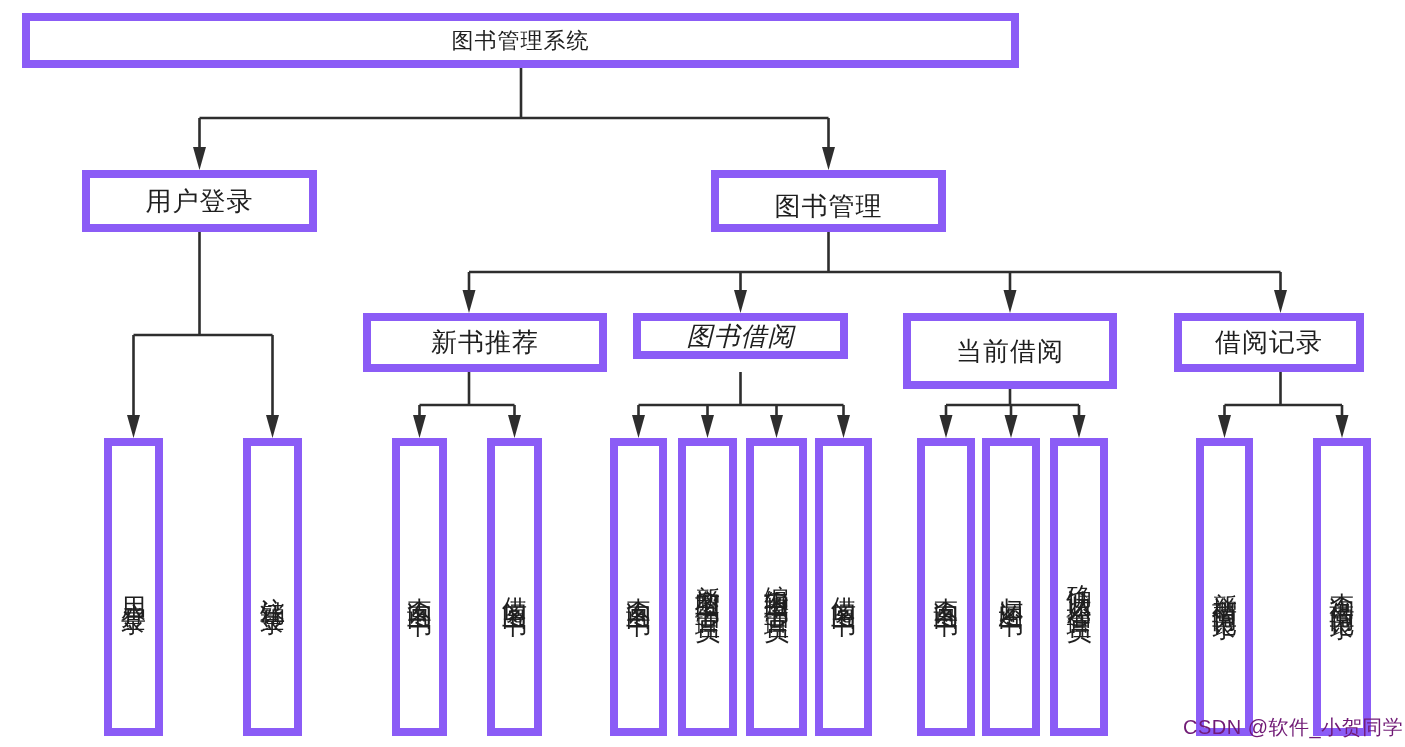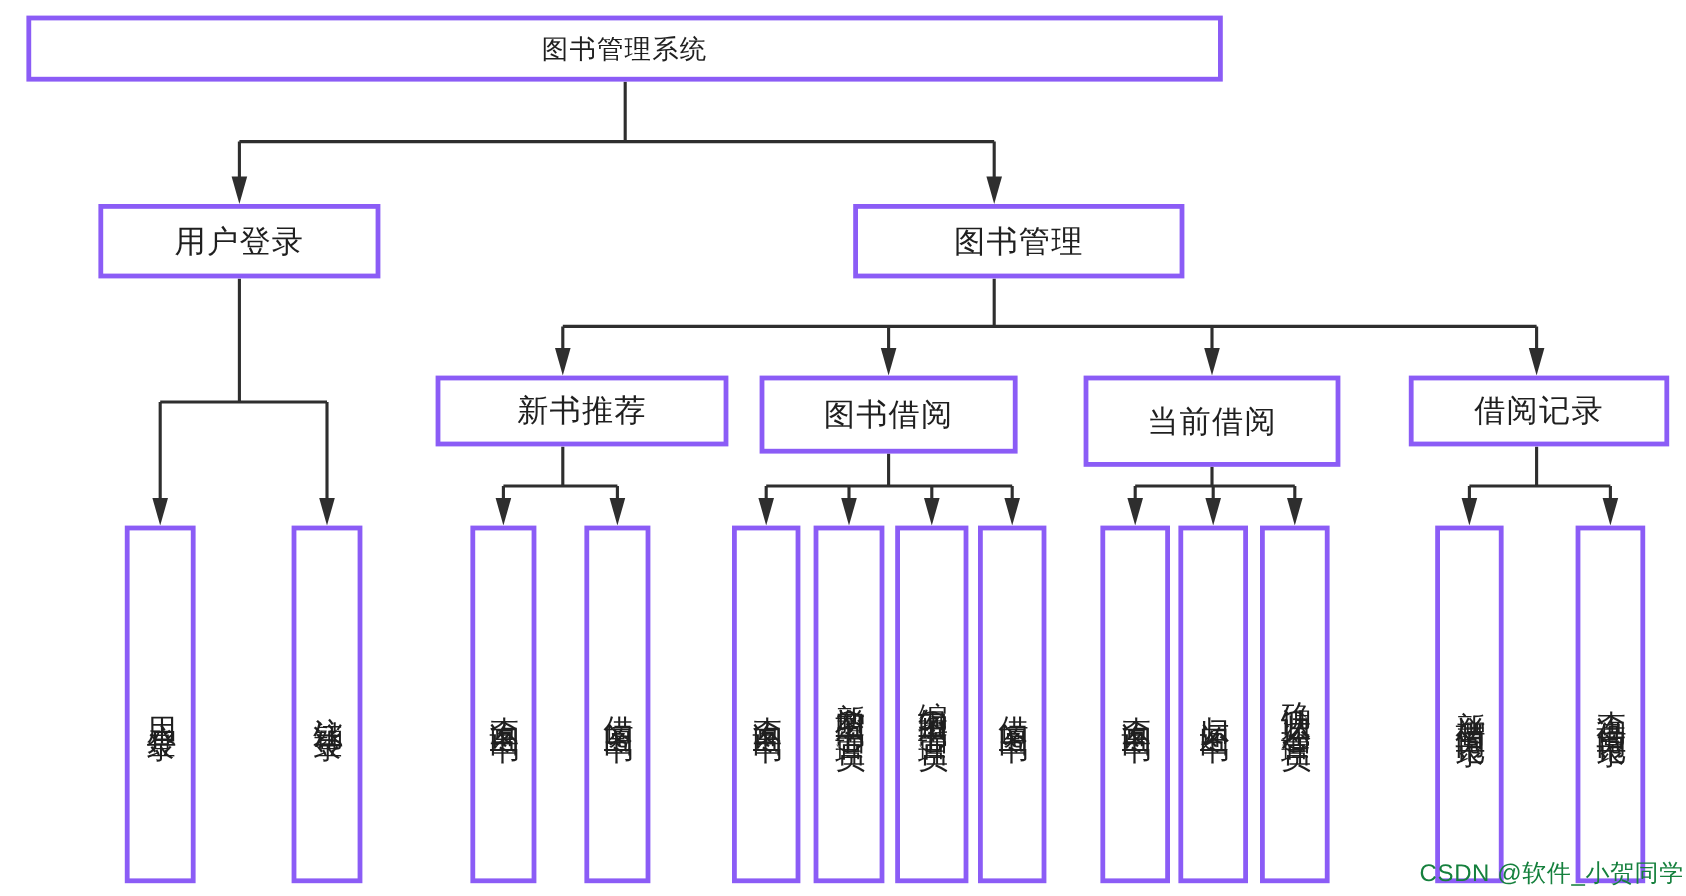--- a/index.html
+++ b/index.html
@@ -2,32 +2,32 @@
 <html><head>
 <meta charset="utf-8">
 <style>
   html,body{margin:0;padding:0;background:#ffffff;}
   .canvas{
     position:relative;width:1405px;height:747px;background:#ffffff;
     font-family:"Liberation Sans","DejaVu Sans",sans-serif;color:#1f1f1f;overflow:hidden;
   }
   .connectors{position:absolute;left:0;top:0;z-index:1;}
   .node{
-    position:absolute;box-sizing:border-box;border:4px solid #8b5cf6;background:#ffffff;
+    position:absolute;box-sizing:border-box;border:8px solid #8b5cf6;background:#ffffff;
     display:flex;align-items:center;justify-content:center;z-index:2;
   }
   .hlabel{font-size:26px;letter-spacing:1px;white-space:nowrap;}
   .n-root{left:22px;top:13px;width:997px;height:55px;}
   .n-root .hlabel{font-size:22px;}
   .n-user{left:82px;top:170px;width:235px;height:62px;}
-  .n-bkm{left:711px;top:170px;width:276px;height:62px;}
+  .n-bkm{left:711px;top:170px;width:235px;height:62px;align-items:flex-end;}
   .n-rec{left:363px;top:313px;width:244px;height:59px;}
-  .n-bor{left:633px;top:313px;width:215px;height:65px;}
+  .n-bor{left:633px;top:313px;width:215px;height:46px;font-style:italic;}
   .n-cur{left:903px;top:313px;width:214px;height:76px;}
-  .n-his{left:1174px;top:313px;width:217px;height:59px;}
+  .n-his{left:1174px;top:313px;width:190px;height:59px;}
   .leaf{top:438px;height:298px;}
   .vtext{
     writing-mode:vertical-rl;text-orientation:mixed;
     font-size:25px;line-height:1;letter-spacing:5px;white-space:nowrap;
   }
   .l-a1{left:104px;width:59px;} .l-a2{left:243px;width:59px;}
   .l-b1{left:392px;width:55px;} .l-b2{left:487px;width:55px;}
   .l-c1{left:610px;width:57px;} .l-c2{left:678px;width:59px;}
   .l-c3{left:746px;width:61px;} .l-c4{left:815px;width:57px;}
   .l-d1{left:917px;width:58px;} .l-d2{left:982px;width:58px;} .l-d3{left:1050px;width:58px;}
@@ -139,14 +139,14 @@
     <span class="vtext">确认归还（管理员）</span>
   </div>
 
   <div class="node leaf l-e1">
     <span class="vtext">新增借阅记录</span>
   </div>
   <div class="node leaf l-e2">
     <span class="vtext">查询借阅记录</span>
   </div>
 
-  <div class="watermark" style="color: #15803d;">CSDN @软件_小贺同学</div>
+  <div class="watermark" style="color: #701a75;">CSDN @软件_小贺同学</div>
 </div>
 
 </body></html>

